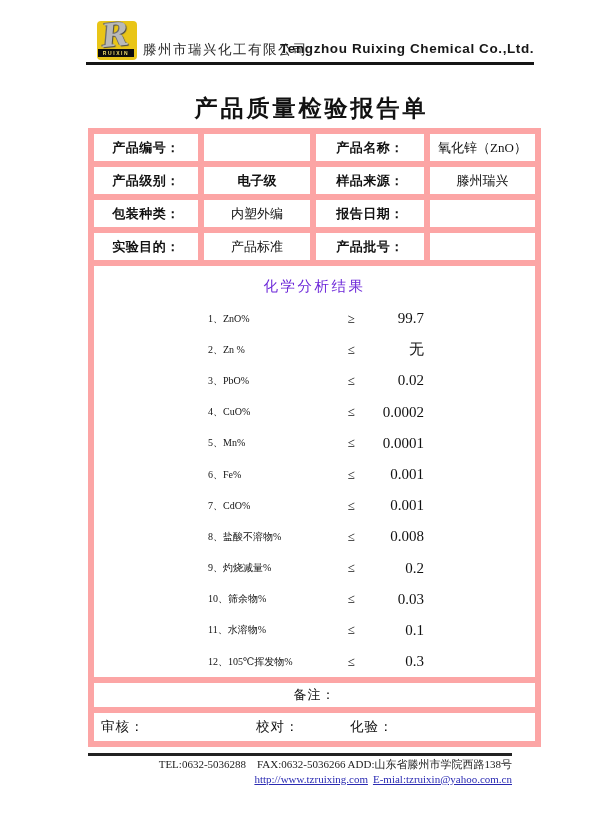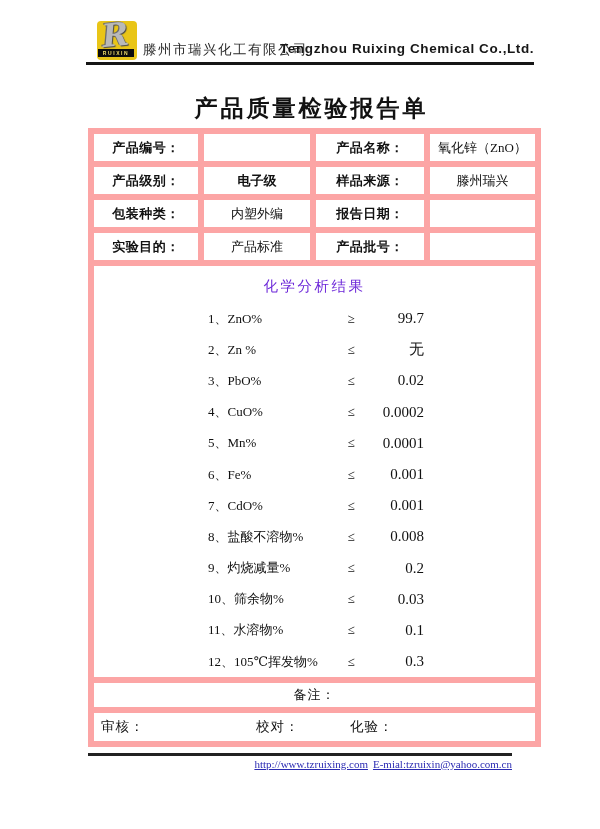--- a/index.html
+++ b/index.html
@@ -66,21 +66,21 @@
 
   
   td.analysis-cell { height:406px; vertical-align:top; }
   .analysis-heading {
     margin-top:11px; text-align:center;
     font-size:14.5px; letter-spacing:2.5px; color:#6d28d9;
   }
   .analysis-items { margin-top:7px; }
   .a-item { height:31.2px; display:flex; align-items:center; text-align:left; }
   .a-indent { width:114px; flex:none; }
-  .a-name   { width:124px; flex:none; font-size:13px; }
+  .a-name   { width:124px; flex:none; font-size:10px; }
   .a-op     { width:38px;  flex:none; text-align:center; font-size:13px; }
   .a-val    { width:54px;  flex:none; text-align:right; font-size:15px; }
 
   
   td.remark-cell { height:30px; text-align:left; padding-left:7px; font-size:13.5px; letter-spacing:1px; }
   td.signoff-cell { height:34px; text-align:left; position:relative; }
   .signoff-wrap { position:relative; width:100%; height:100%; }
   .signoff-wrap span { position:absolute; top:50%; transform:translateY(-50%); font-size:13.5px; letter-spacing:1px; }
   .so-review { left:7px; }
   .so-proof  { left:162px; }
@@ -238,16 +238,17 @@
           <span class="so-proof">校对：</span>
           <span class="so-assay">化验：</span>
         </div>
       </td>
     </tr>
   </tbody>
     </table>
 
   <div class="footer-rule"></div>
   <div class="footer-text">
+    <span>TEL:0632-5036288　FAX:0632-5036266 ADD:山东省滕州市学院西路138号</span>
     <span class="footer-links"><span class="link">http://www.tzruixing.com</span><span class="link-gap"></span><span class="link">E-mial:tzruixin@yahoo.com.cn</span></span>
   </div>
 
 </div>
 
 </body></html>

